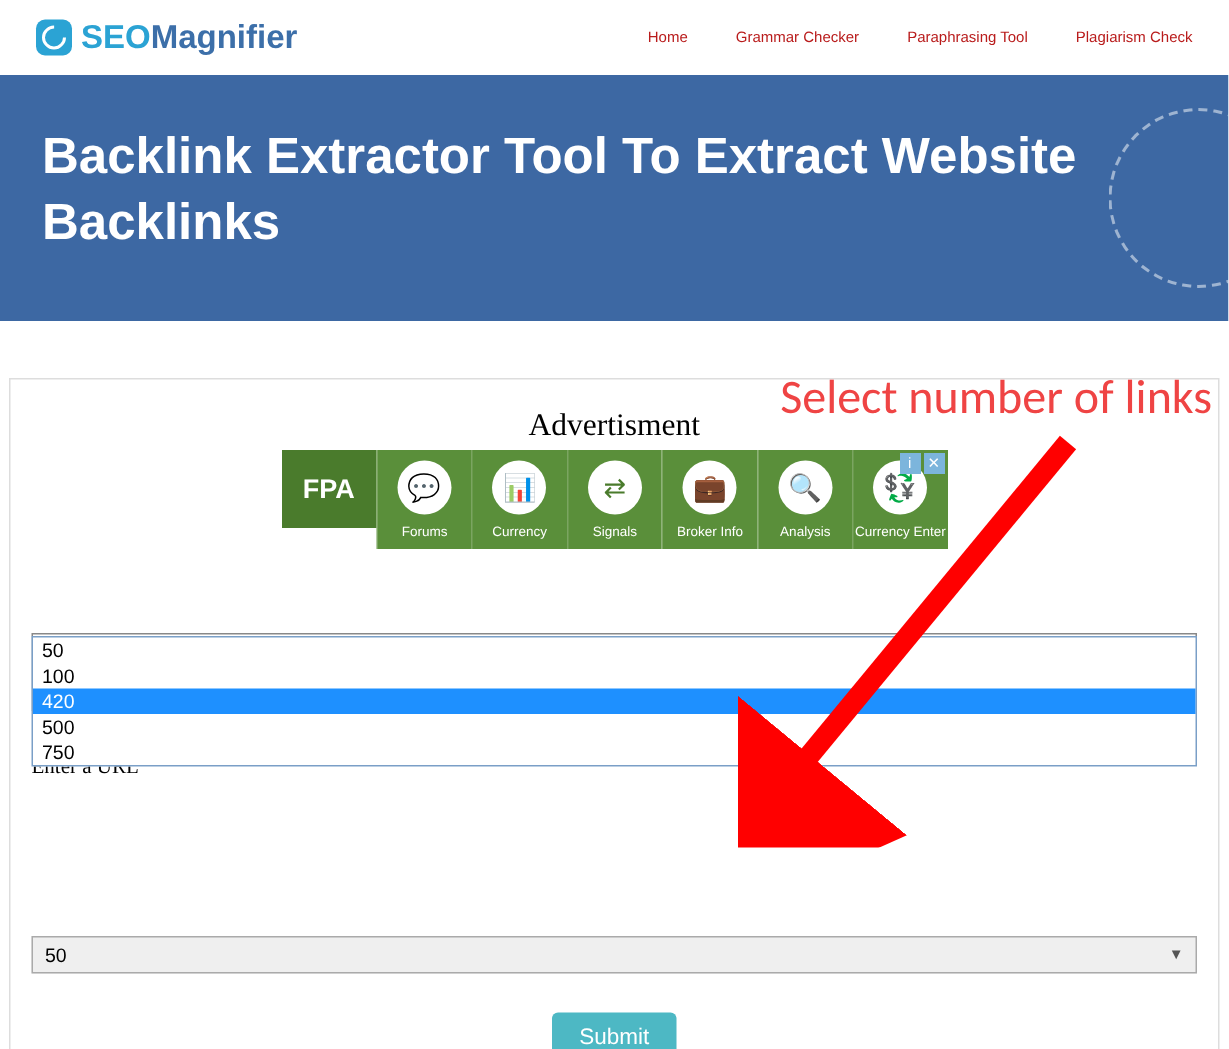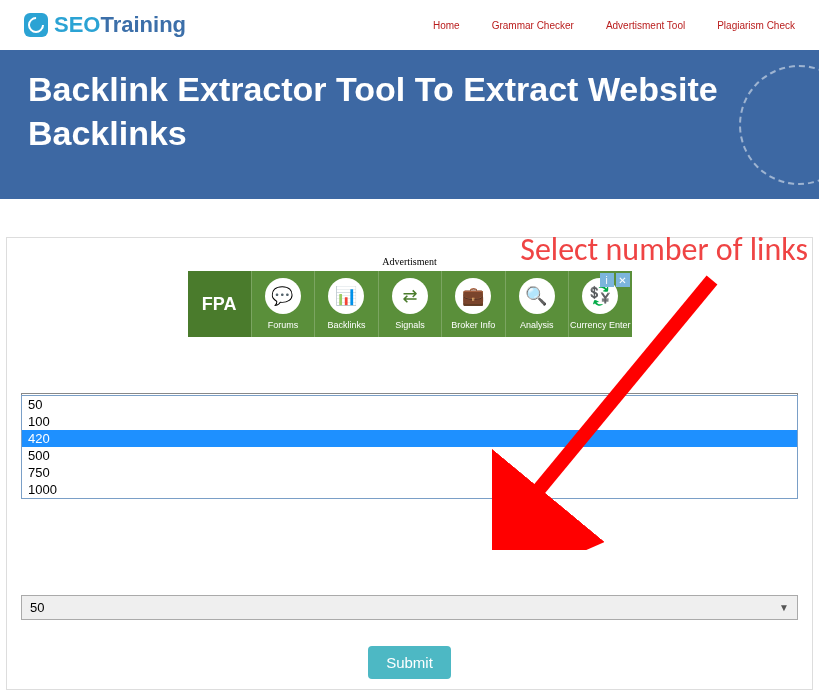--- a/index.html
+++ b/index.html
@@ -34,21 +34,21 @@
     }
     .logo-text { font-size: 22px; font-weight: 700; }
     .logo-seo { color: #2ba3d4; }
     .logo-magnifier { color: #3c6fa9; }
     
     .nav { display: flex; gap: 32px; }
     .nav-item { color: #b91c1c; font-size: 10px; cursor: pointer; white-space: nowrap; }
     
     .hero {
       background: #3d68a3;
-      padding: 17px 28px 44px;
+      padding: 32px 28px 44px;
       position: relative;
       overflow: hidden;
     }
     .hero h1 {
       color: #fff;
       font-size: 34px;
       font-weight: 700;
       line-height: 1.3;
     }
     .hero-decoration {
@@ -79,31 +79,31 @@
       z-index: 20;
     }
     .arrow {
       position: absolute;
       top: 32px;
       right: 80px;
       z-index: 20;
       pointer-events: none;
     }
     
-    .ad-label { text-align: center; font-size: 10px; font-family: 'Times New Roman', serif; margin-bottom: 4px; }
+    .ad-label { text-align: center; font-size: 21px; font-family: 'Times New Roman', serif; margin-bottom: 4px; }
     .ad-banner {
       width: 444px;
       height: 66px;
       margin: 0 auto 56px;
       display: flex;
       position: relative;
     }
     .ad-fpa {
       width: 74px;
-      height: 66px;
+      height: 52px;
       background: #4a7b2c;
       display: flex;
       flex-direction: column;
       align-items: center;
       justify-content: center;
       color: #fff;
       font-size: 18px;
       font-weight: bold;
     }
     .ad-item {
@@ -203,27 +203,27 @@
     
     .hidden-url-area { position: relative; }
   </style>
 </head>
 <body>
 
 <div class="header">
   <div class="logo-container">
     <div class="logo-icon"></div>
     <div class="logo-text">
-      <span class="logo-seo">SEO</span><span class="logo-magnifier">Training</span>
+      <span class="logo-seo">SEO</span><span class="logo-magnifier">Magnifier</span>
     </div>
   </div>
   <div class="nav">
     <div class="nav-item">Home</div>
     <div class="nav-item">Grammar Checker</div>
-    <div class="nav-item">Advertisment Tool</div>
+    <div class="nav-item">Paraphrasing Tool</div>
     <div class="nav-item">Plagiarism Check</div>
   </div>
 </div>
 
 <div class="hero">
   <h1>Backlink Extractor Tool To Extract Website Backlinks</h1>
   <div class="hero-decoration"></div>
 </div>
 
 <div class="content">
@@ -239,21 +239,21 @@
 
   <div class="ad-label">Advertisment</div>
   <div class="ad-banner">
     <div class="ad-fpa">FPA</div>
     <div class="ad-item">
         <div class="ad-icon">💬</div>
         <div class="ad-item-label">Forums</div>
       </div>
     <div class="ad-item">
         <div class="ad-icon">📊</div>
-        <div class="ad-item-label">Backlinks</div>
+        <div class="ad-item-label">Currency</div>
       </div>
     <div class="ad-item">
         <div class="ad-icon">⇄</div>
         <div class="ad-item-label">Signals</div>
       </div>
     <div class="ad-item">
         <div class="ad-icon">💼</div>
         <div class="ad-item-label">Broker Info</div>
       </div>
     <div class="ad-item">
@@ -277,21 +277,20 @@
   <div class="hidden-url-area">
     <div class="field-label">Enter a URL</div>
 
     <div class="dropdown-container">
       <div class="dropdown-list">
         <div class="dropdown-option">50</div>
         <div class="dropdown-option">100</div>
         <div class="dropdown-option selected">420</div>
         <div class="dropdown-option">500</div>
         <div class="dropdown-option">750</div>
-        <div class="dropdown-option">1000</div>
       </div>
       <div style="height:100px;"></div>
       <div class="select-box">
         <span>50</span>
         <span class="caret">▼</span>
       </div>
     </div>
   </div>
 
   <button class="submit-btn">Submit</button>

